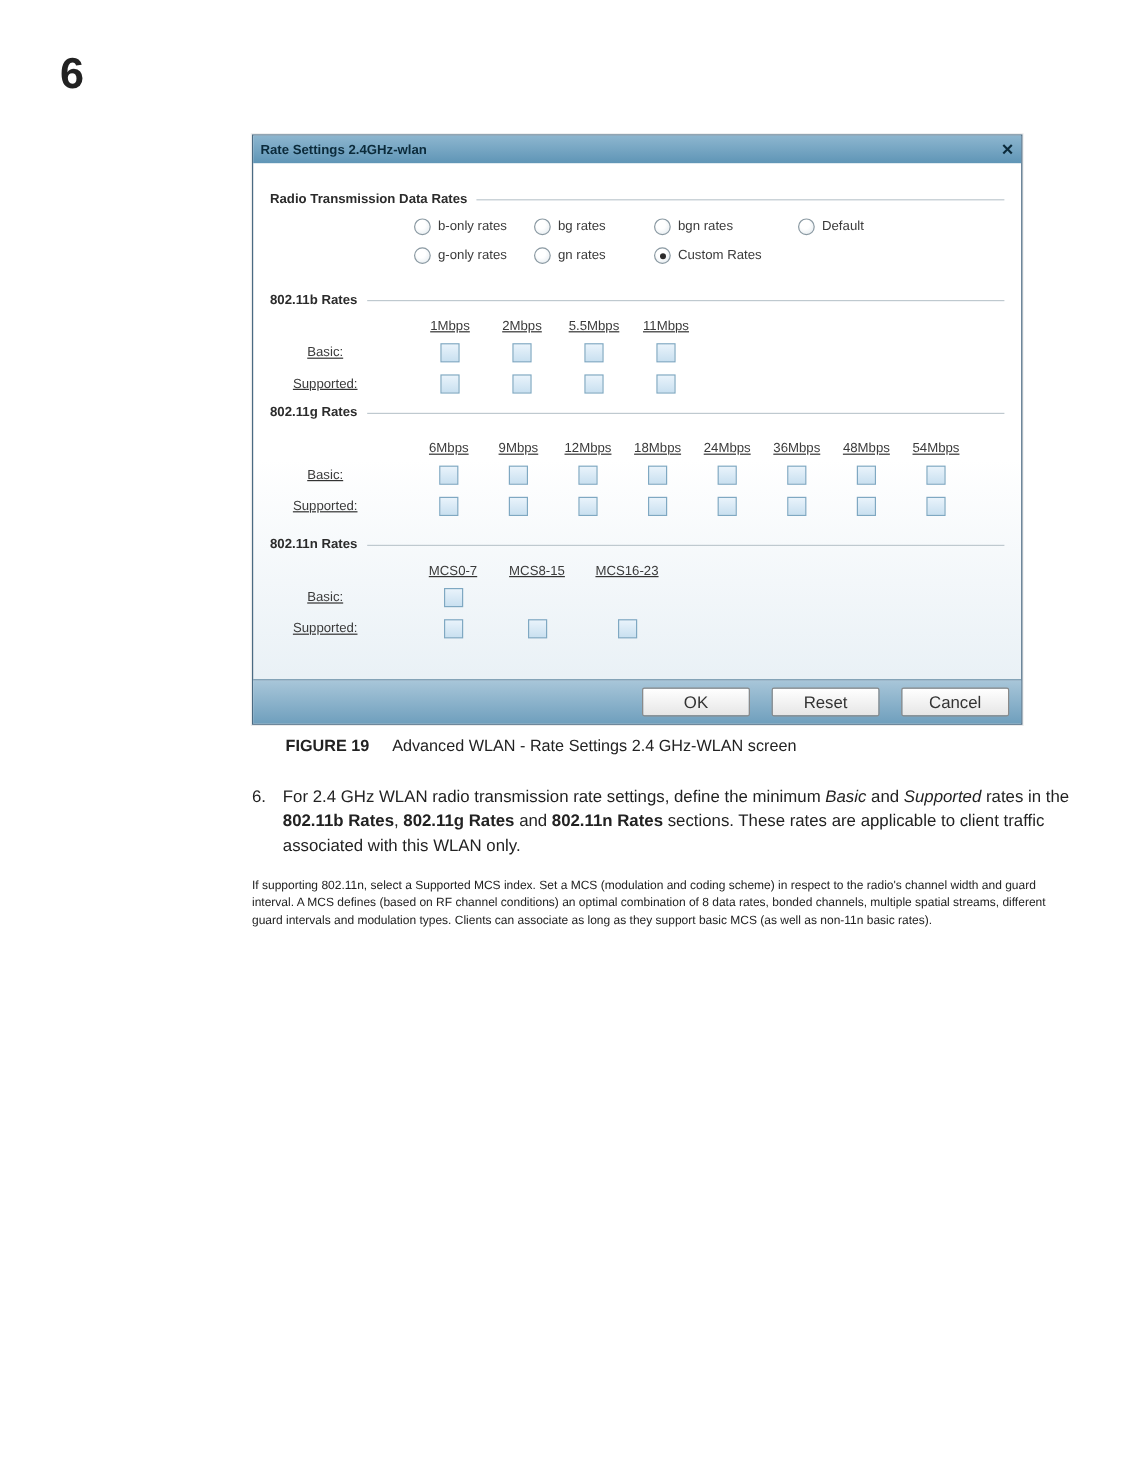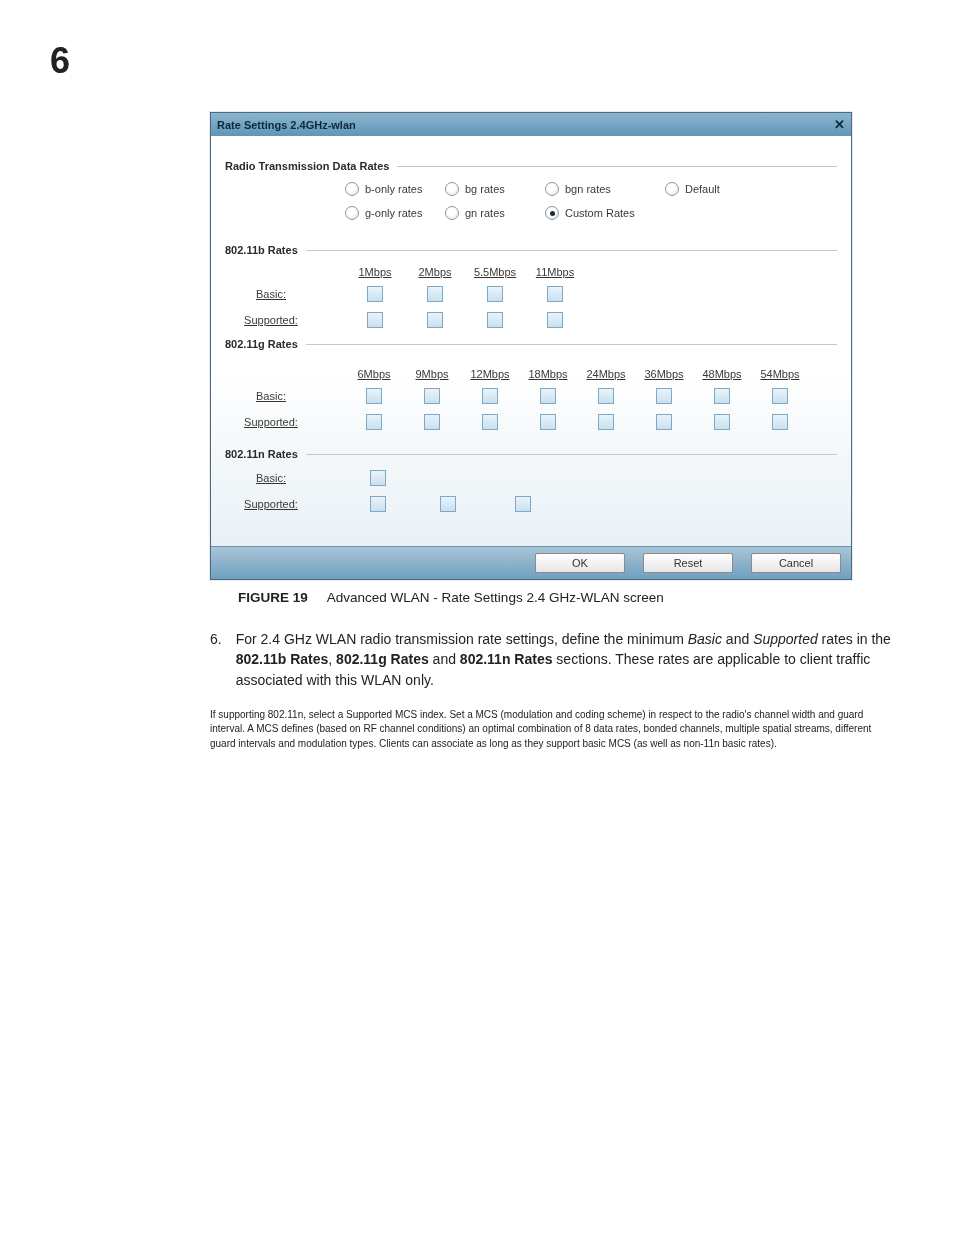--- a/index.html
+++ b/index.html
@@ -120,21 +120,21 @@
     background: linear-gradient(#a8c6d9, #6f9fbd);
     padding: 6px 10px;
     display: flex;
     justify-content: flex-end;
     gap: 18px;
     border-top: 1px solid #6b90a7;
   }
   .btn {
     min-width: 64px;
     padding: 3px 12px;
-    font-size: 11px;
+    font-size: 14px;
     background: linear-gradient(#ffffff, #e6e6e6);
     border: 1px solid #8a8a8a;
     border-radius: 2px;
     cursor: pointer;
     text-align: center;
   }
   .caption {
     margin: 10px 0 24px 160px;
     font-size: 13.5px;
     color: #222;
@@ -279,20 +279,26 @@
         <span class="chk"></span>
         <span class="chk"></span>
       </div>
     </div>
 
     <div class="section-head" style="margin-top:18px">
       <span>802.11n Rates</span>
       <span class="rule"></span>
     </div>
     <div class="rate-table">
+      <div class="rate-head-row cols-3">
+        <div></div>
+        <div>MCS0-7</div>
+        <div>MCS8-15</div>
+        <div>MCS16-23</div>
+      </div>
       <div class="rate-row cols-3">
         <div class="lbl">Basic:</div>
         <span class="chk"></span>
         <span></span>
           <span></span>
       </div>
       <div class="rate-row cols-3">
         <div class="lbl">Supported:</div>
         <span class="chk"></span>
         <span class="chk"></span>

